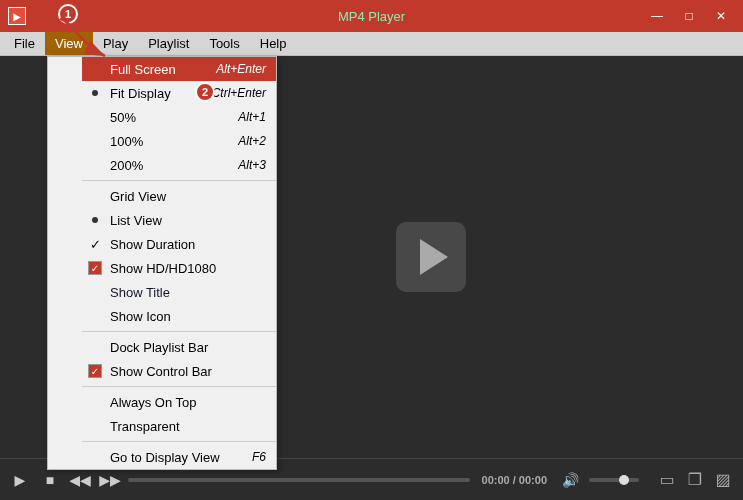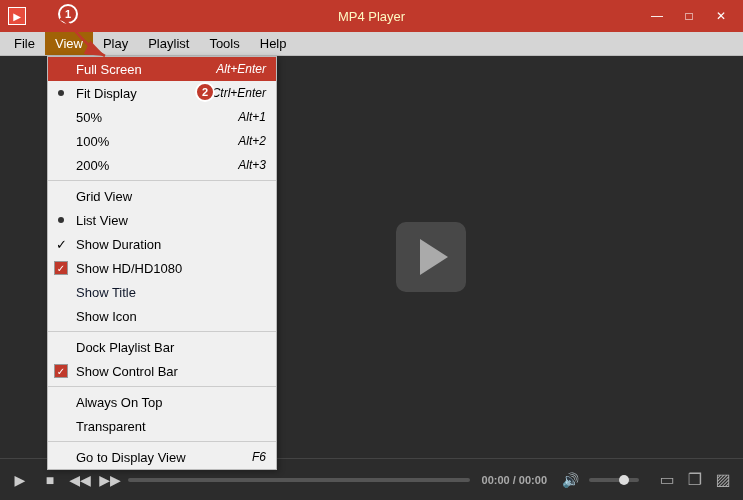--- a/index.html
+++ b/index.html
@@ -36,21 +36,21 @@
       display: flex;
       align-items: center;
       justify-content: center;
       color: white;
       font-size: 10px;
     }
     .title-text {
       position: absolute;
       left: 50%;
       transform: translateX(-50%);
-      color: #fef9c3;
+      color: #86efac;
       font-size: 13px;
     }
     .window-controls {
       display: flex;
       gap: 4px;
     }
     .win-btn {
       width: 28px;
       height: 20px;
       background: #c0392b;
@@ -120,20 +120,21 @@
     
     .dropdown-menu {
       position: absolute;
       top: 56px;
       left: 47px;
       background: #f0f0f0;
       border: 1px solid #bbb;
       width: 230px;
       z-index: 1000;
       box-shadow: 2px 2px 6px rgba(0,0,0,0.3);
+      padding-left: 34px;
     }
     .dropdown-item {
       display: flex;
       align-items: center;
       padding: 4px 10px 4px 28px;
       cursor: pointer;
       color: #000;
       position: relative;
       min-height: 24px;
     }

